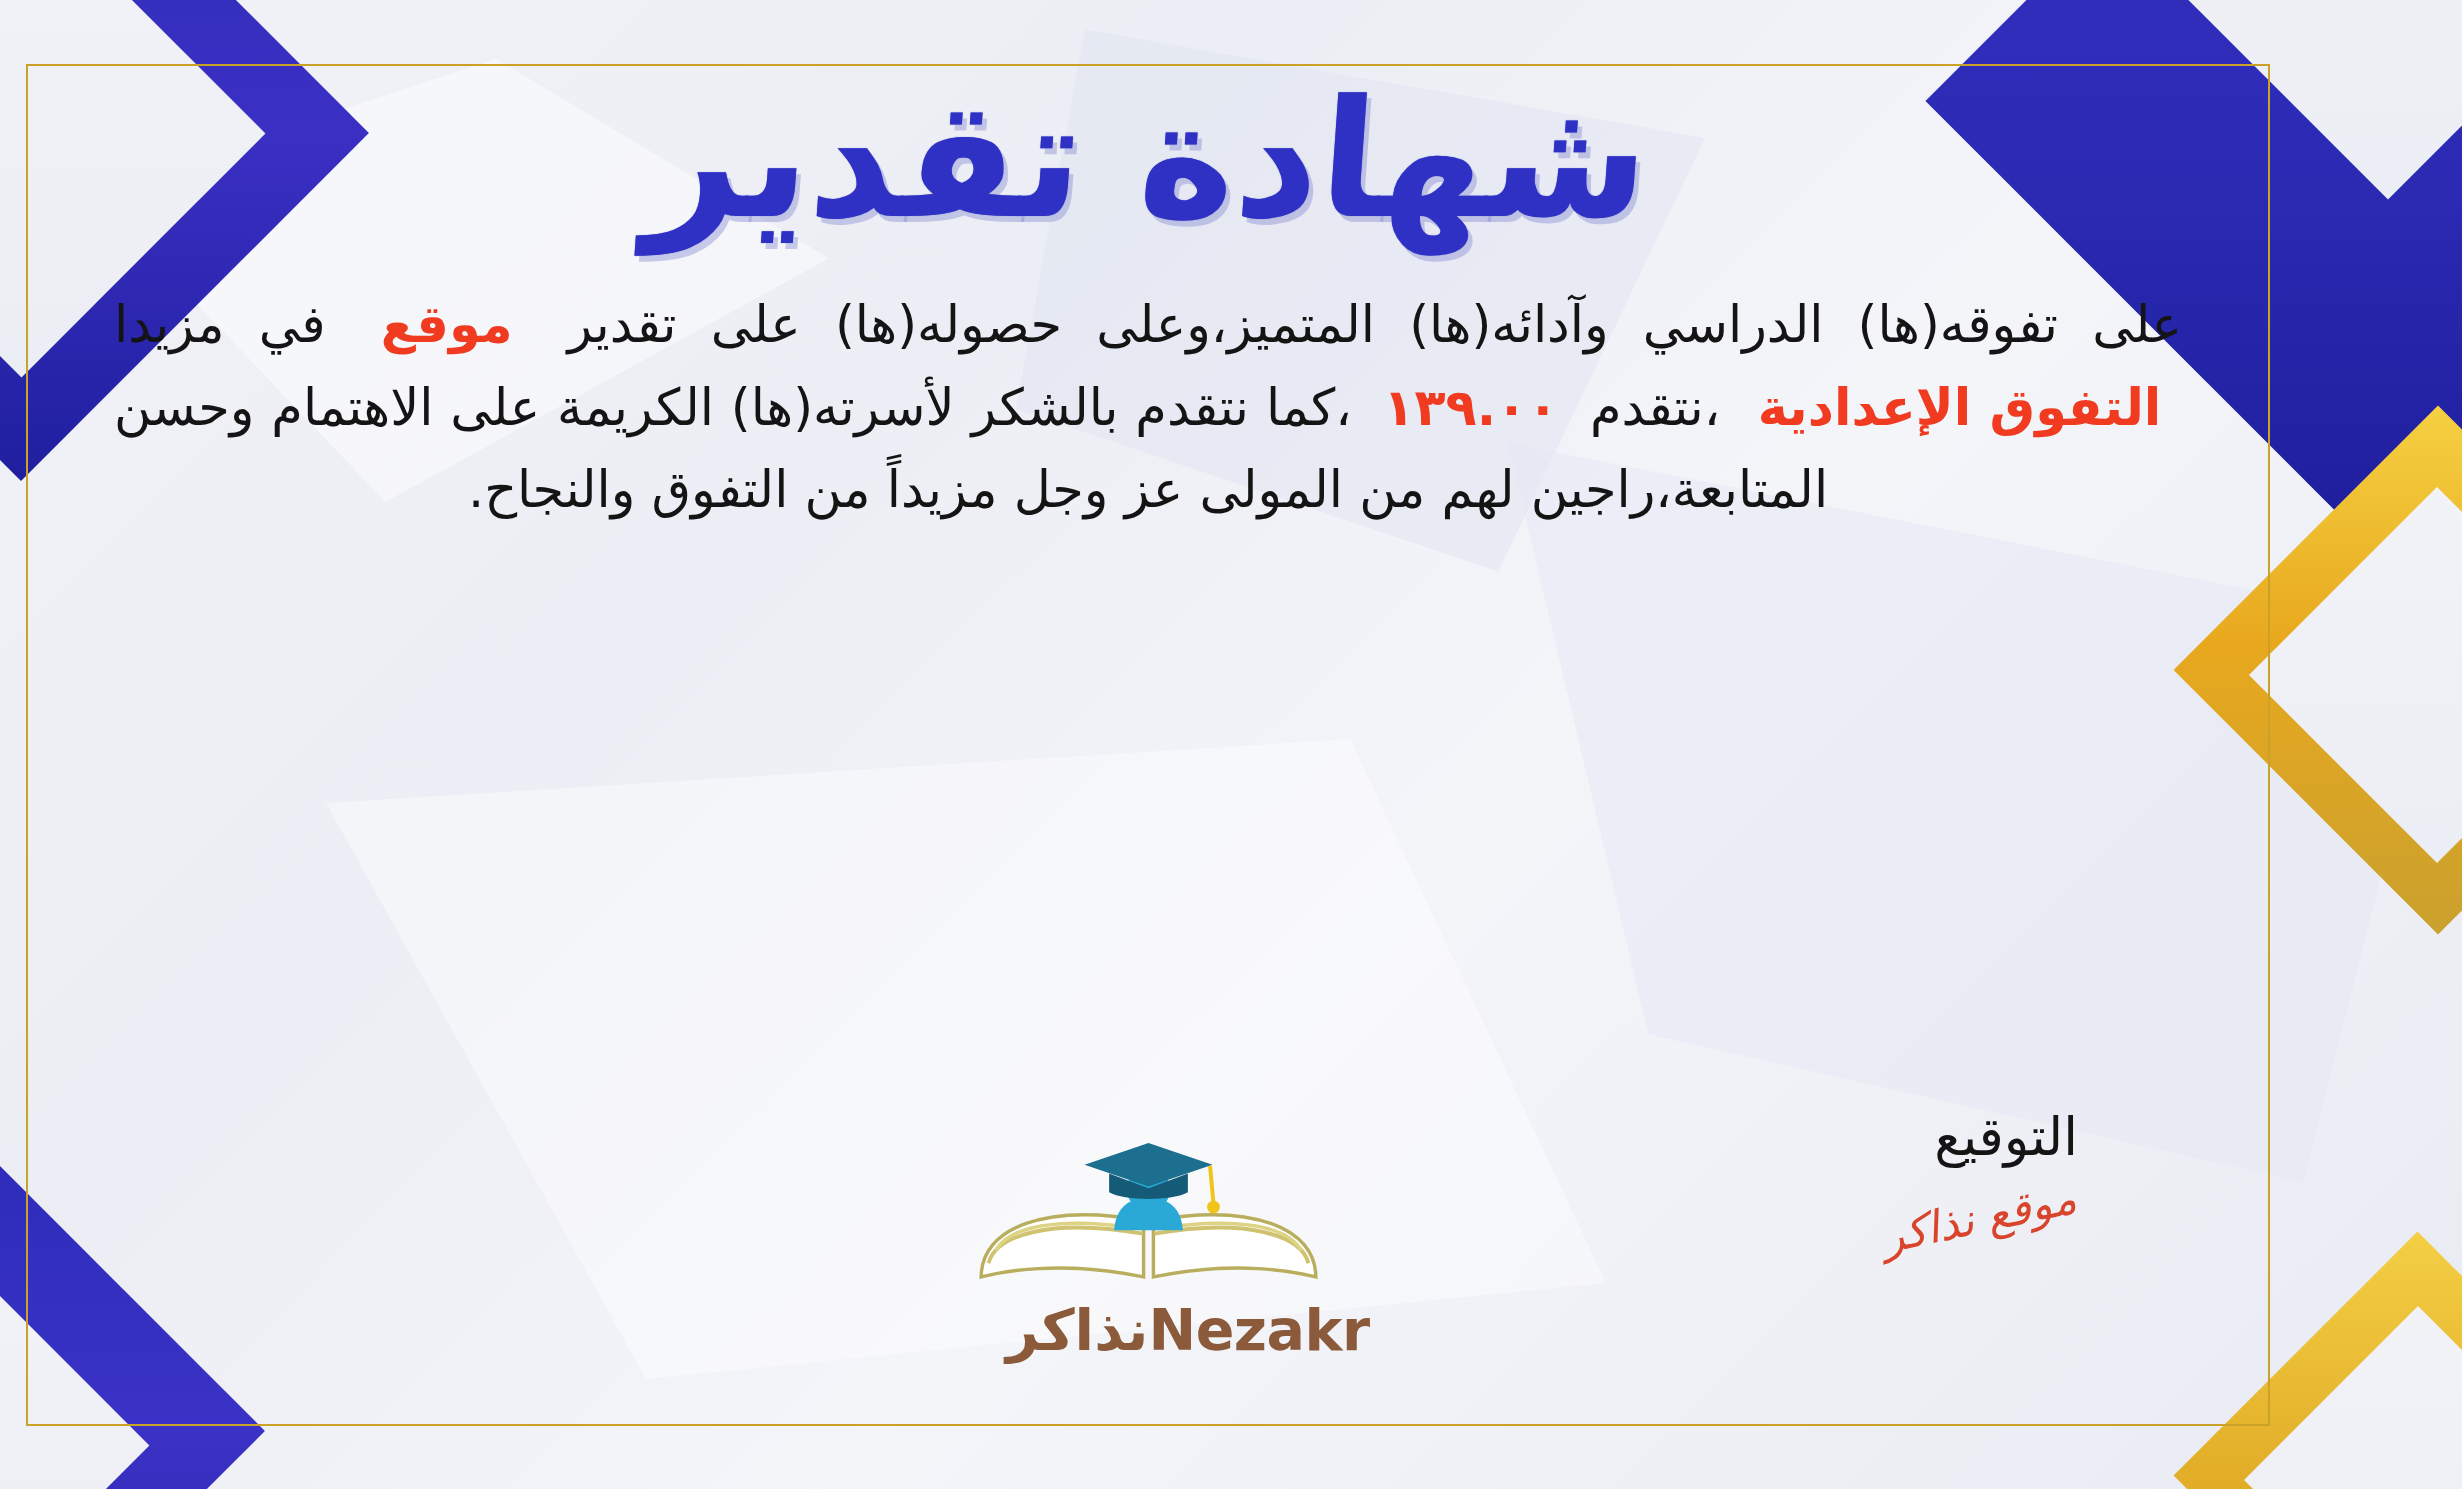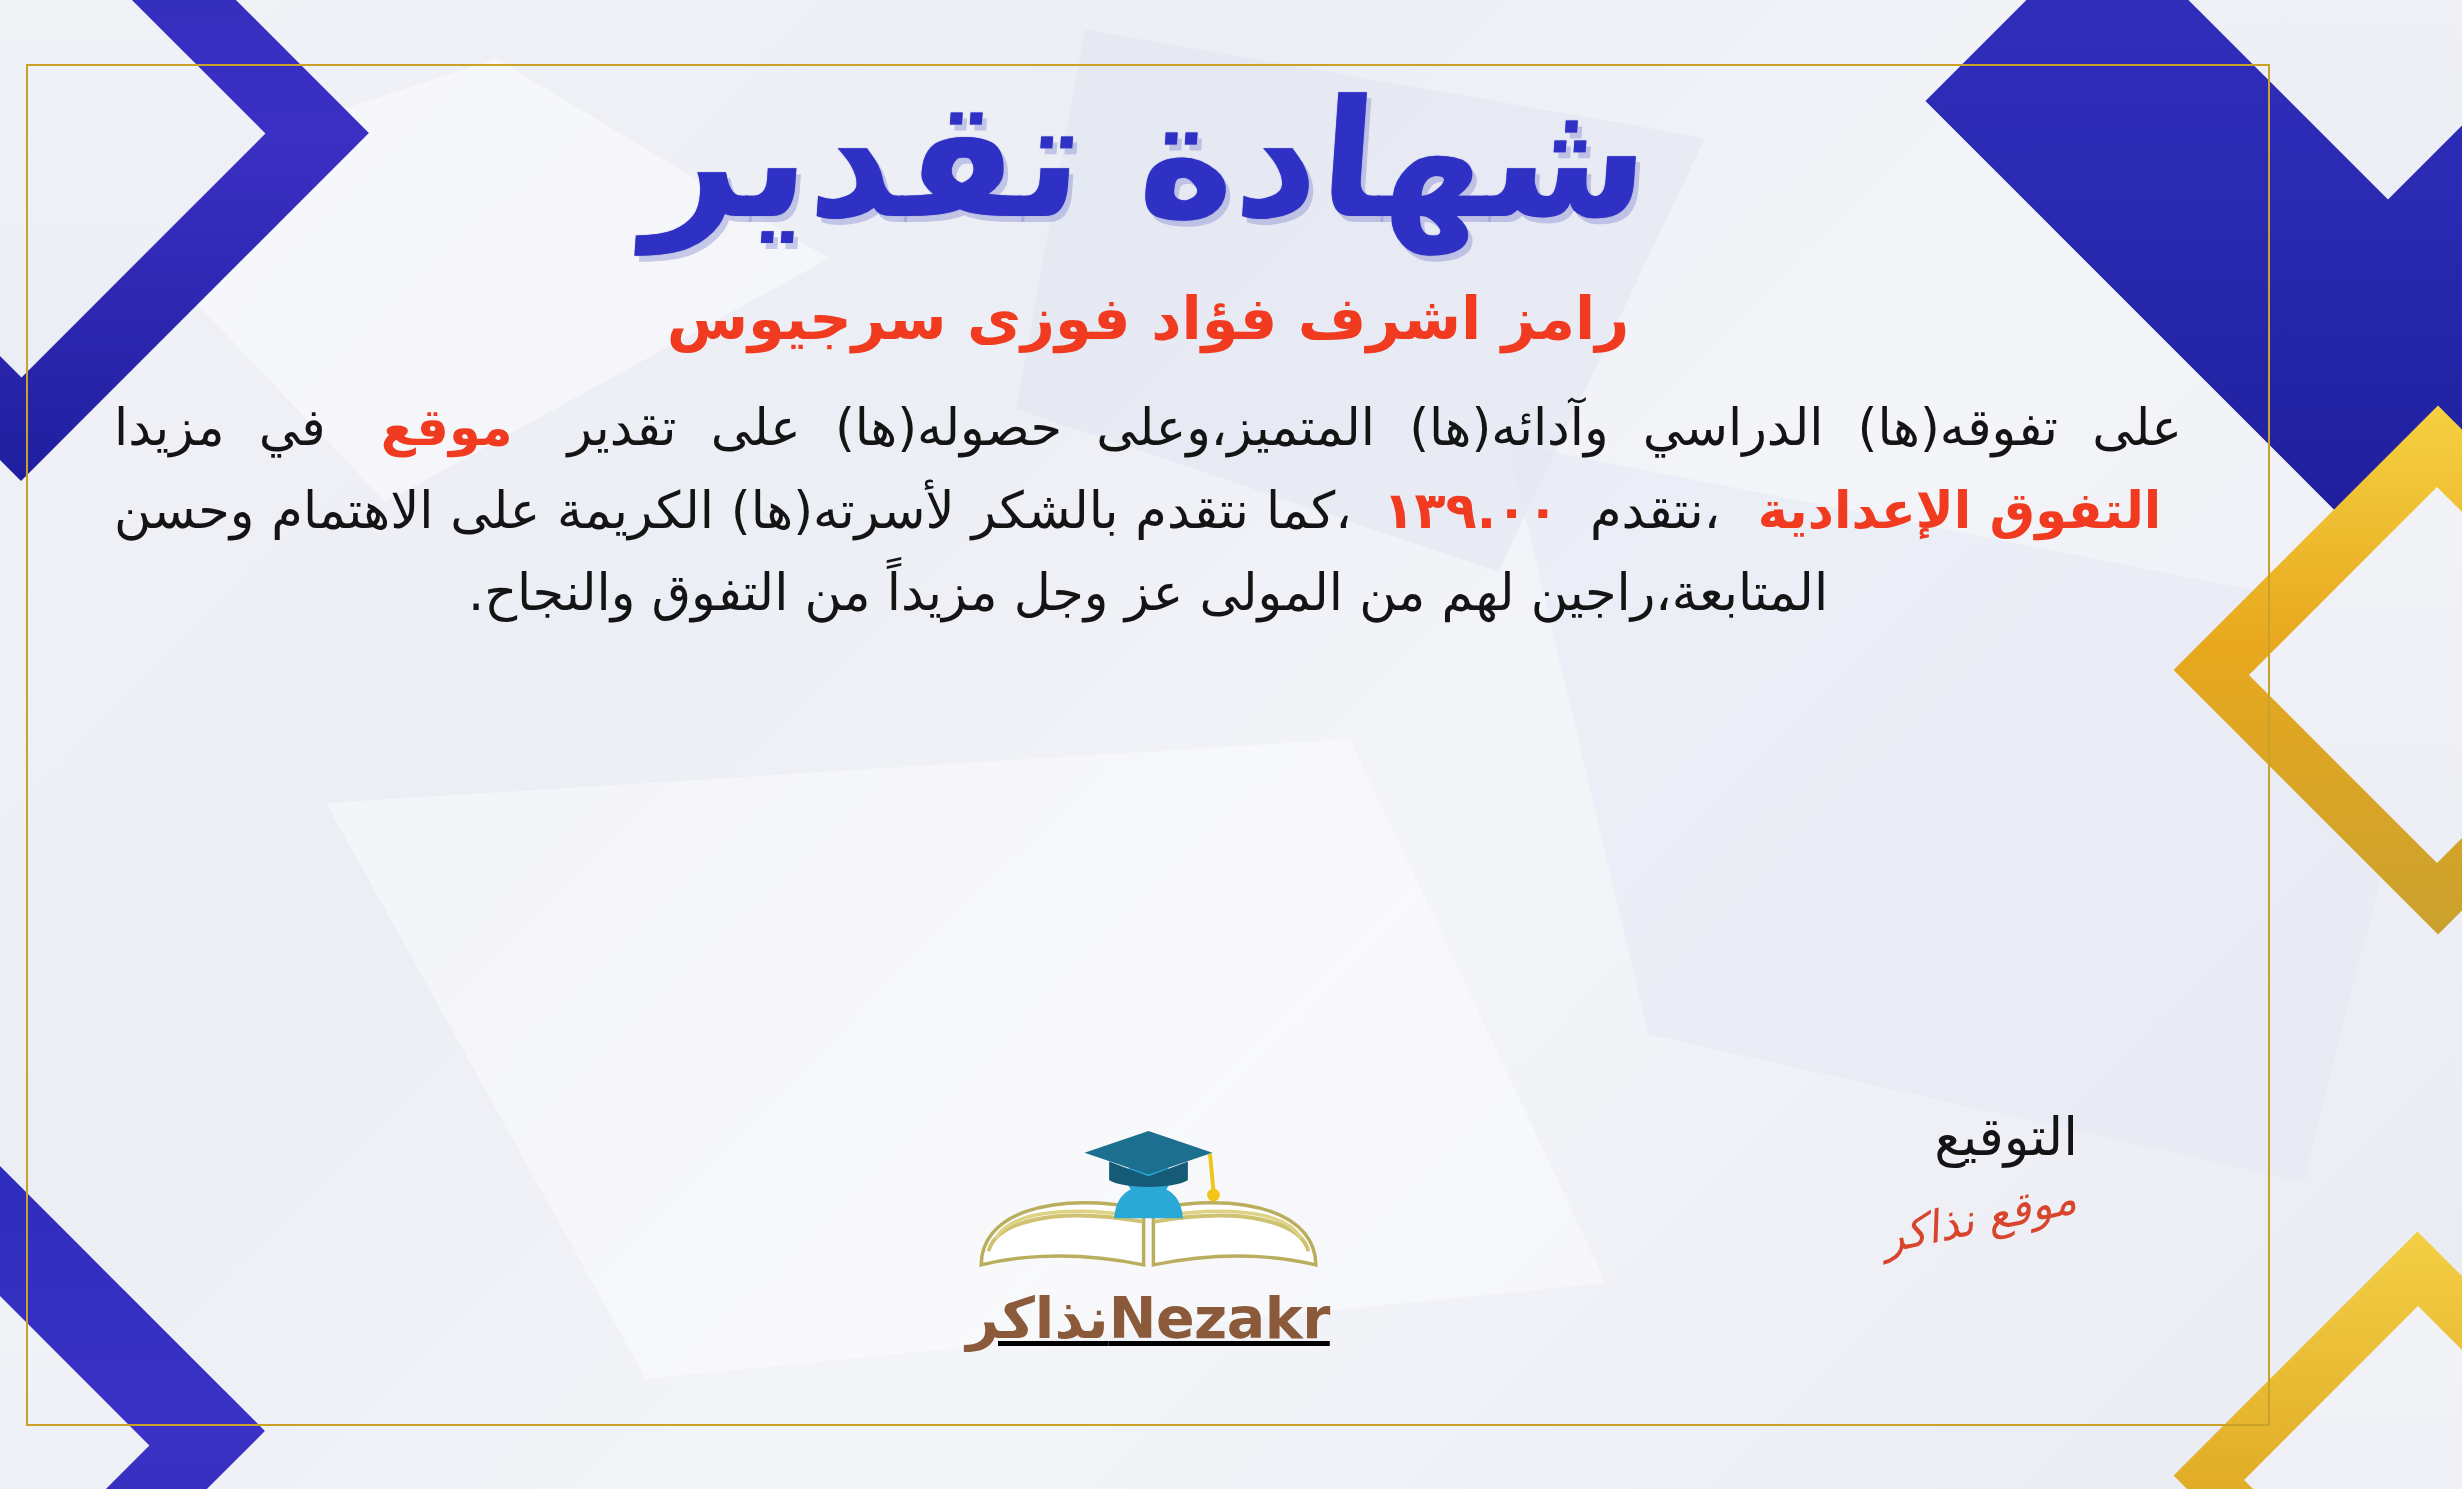--- a/index.html
+++ b/index.html
@@ -219,24 +219,23 @@
     color: #d9452c;
     font-style: italic;
     transform: rotate(-12deg);
     font-family: "DejaVu Serif", "Liberation Serif", serif;
   }
 
   .logo-box {
     position: absolute;
     left: 50%;
     transform: translateX(-50%);
-    top: 11px;
+    top: 23px;
     width: 443px;
-    text-align: center;
-    text-decoration: underline;
+    text-align: right;
   }
   .logo-mark {
     width: 374px;
     height: 163px;
     margin: 0 auto;
   }
   .logo-text {
     margin-top: 4.9px;
     font-size: 57px;
     font-weight: bold;
@@ -272,21 +271,20 @@
 
   <div class="frame"></div>
 
   <div class="content">
 
     <div class="cert-title">شهادة تقدير</div>
 
     <div class="body-block">
 
 
-      <div class="student-name">رامز اشرف فؤاد فوزى سرجيوس</div>
 
       <div class="paragraph">
         <span>على تفوقه(ها) الدراسي وآدائه(ها) المتميز،وعلى حصوله(ها) على تقدير</span>
         <span class="hl">موقع</span>
         <span>في مزيدا</span>
         <span class="hl">التفوق الإعدادية</span>
         <span>،نتقدم</span>
         <span class="hl num">١٣٩.٠٠</span>
         <span>،كما نتقدم بالشكر لأسرته(ها) الكريمة على الاهتمام وحسن المتابعة،راجين لهم من المولى عز وجل مزيداً من التفوق والنجاح.</span>
       </div>

